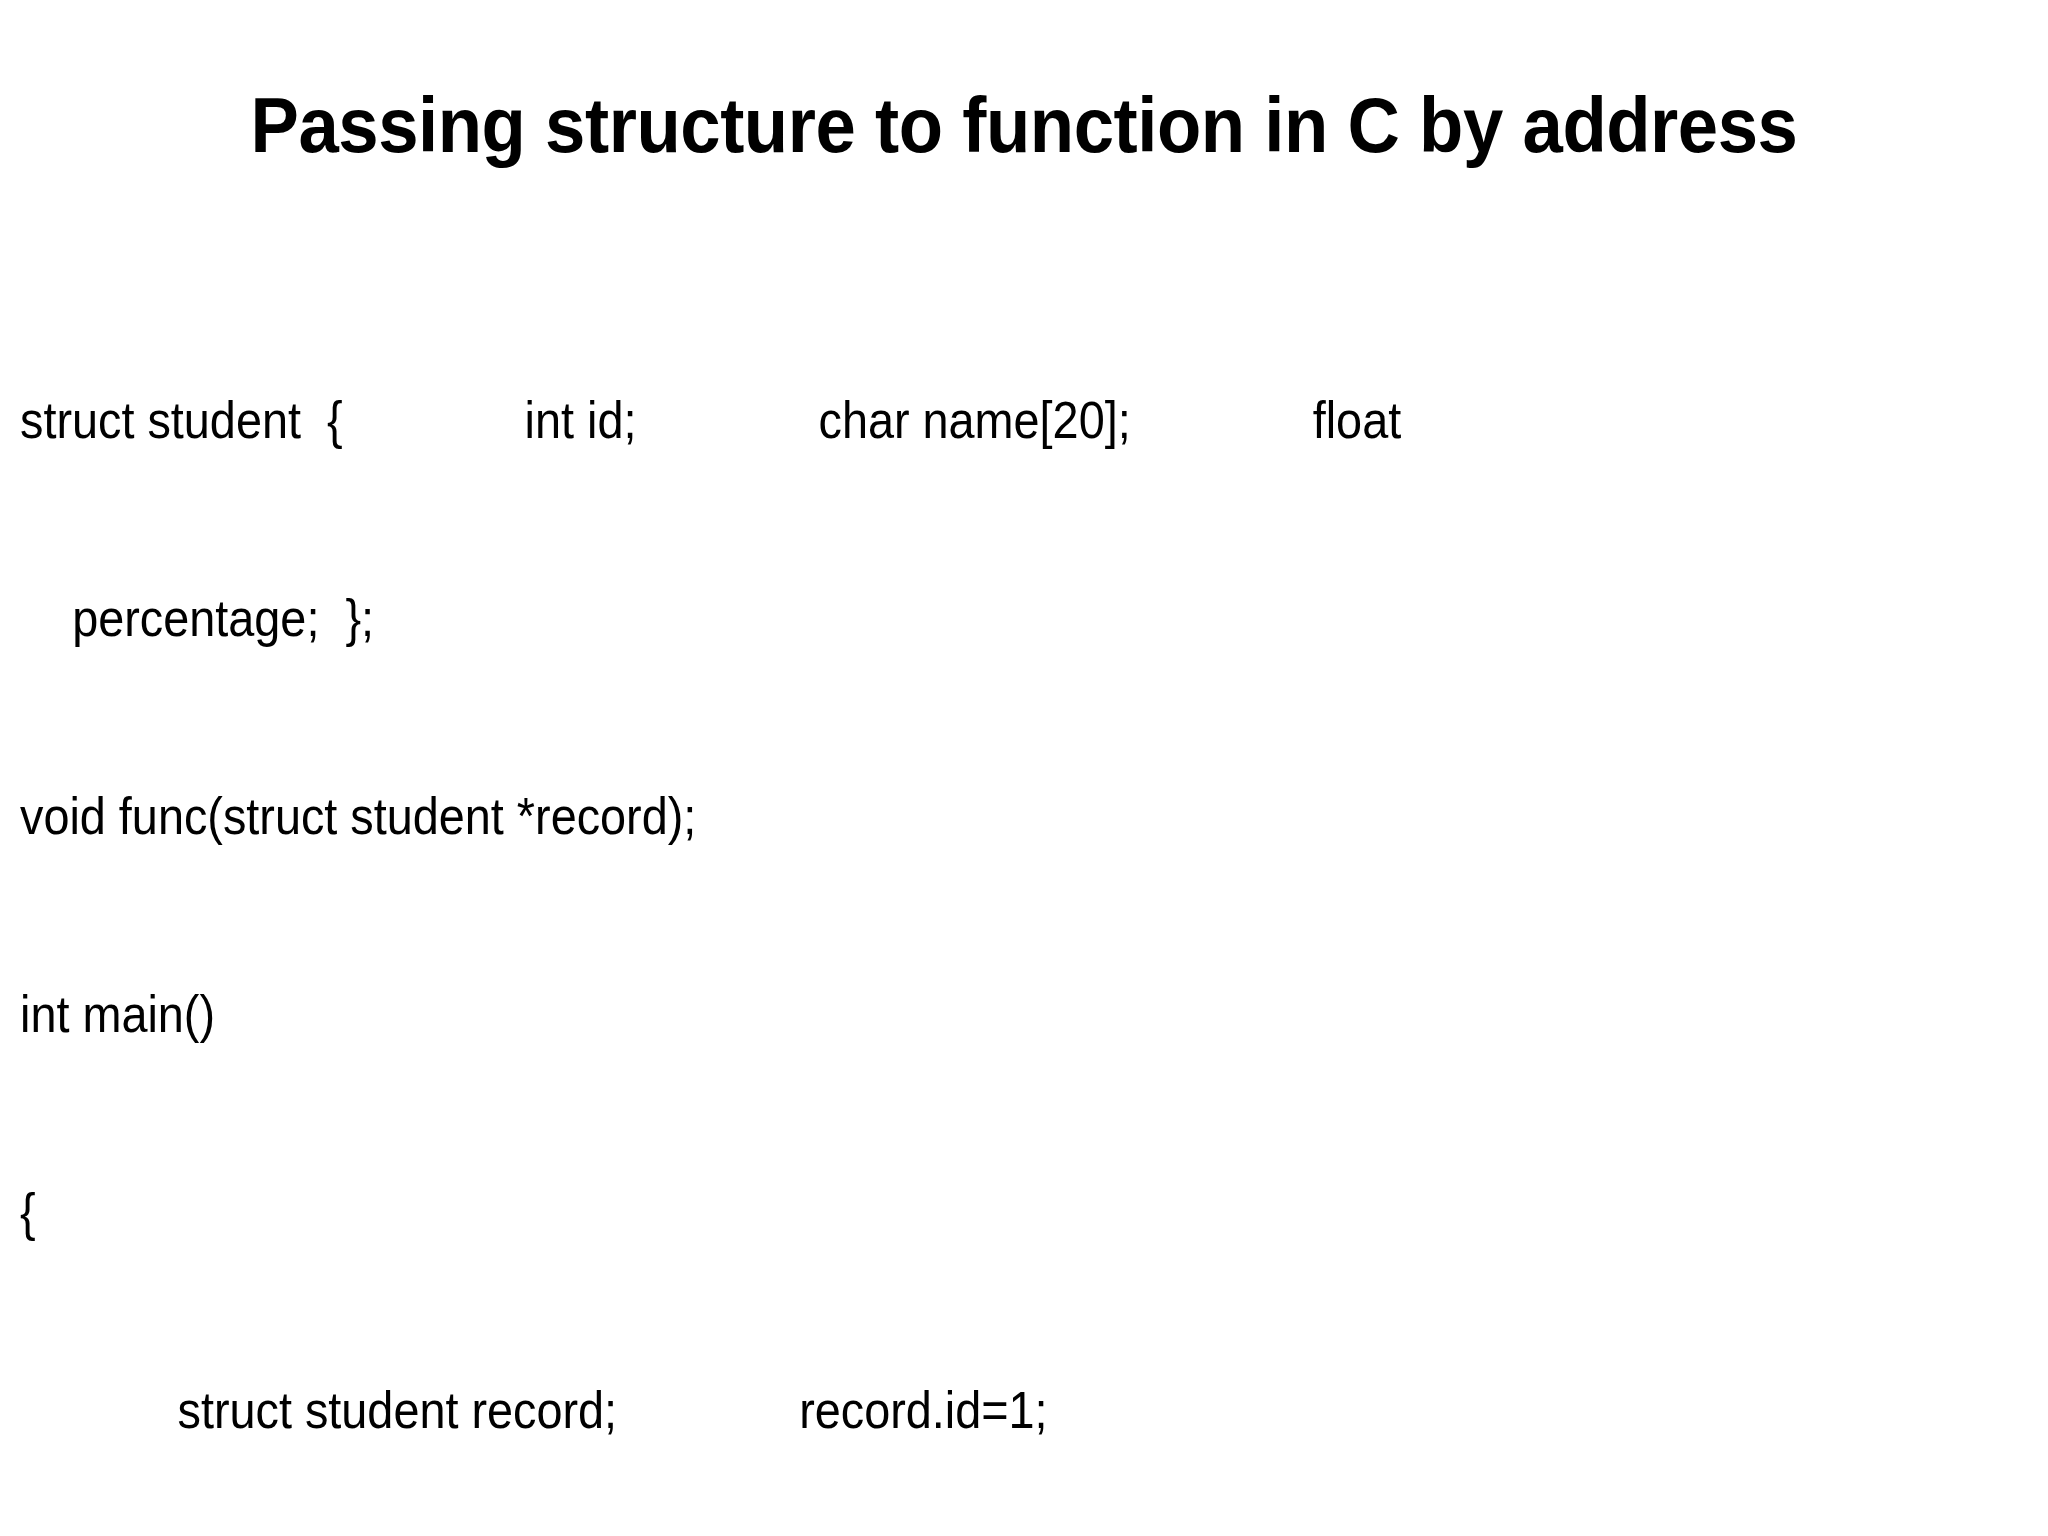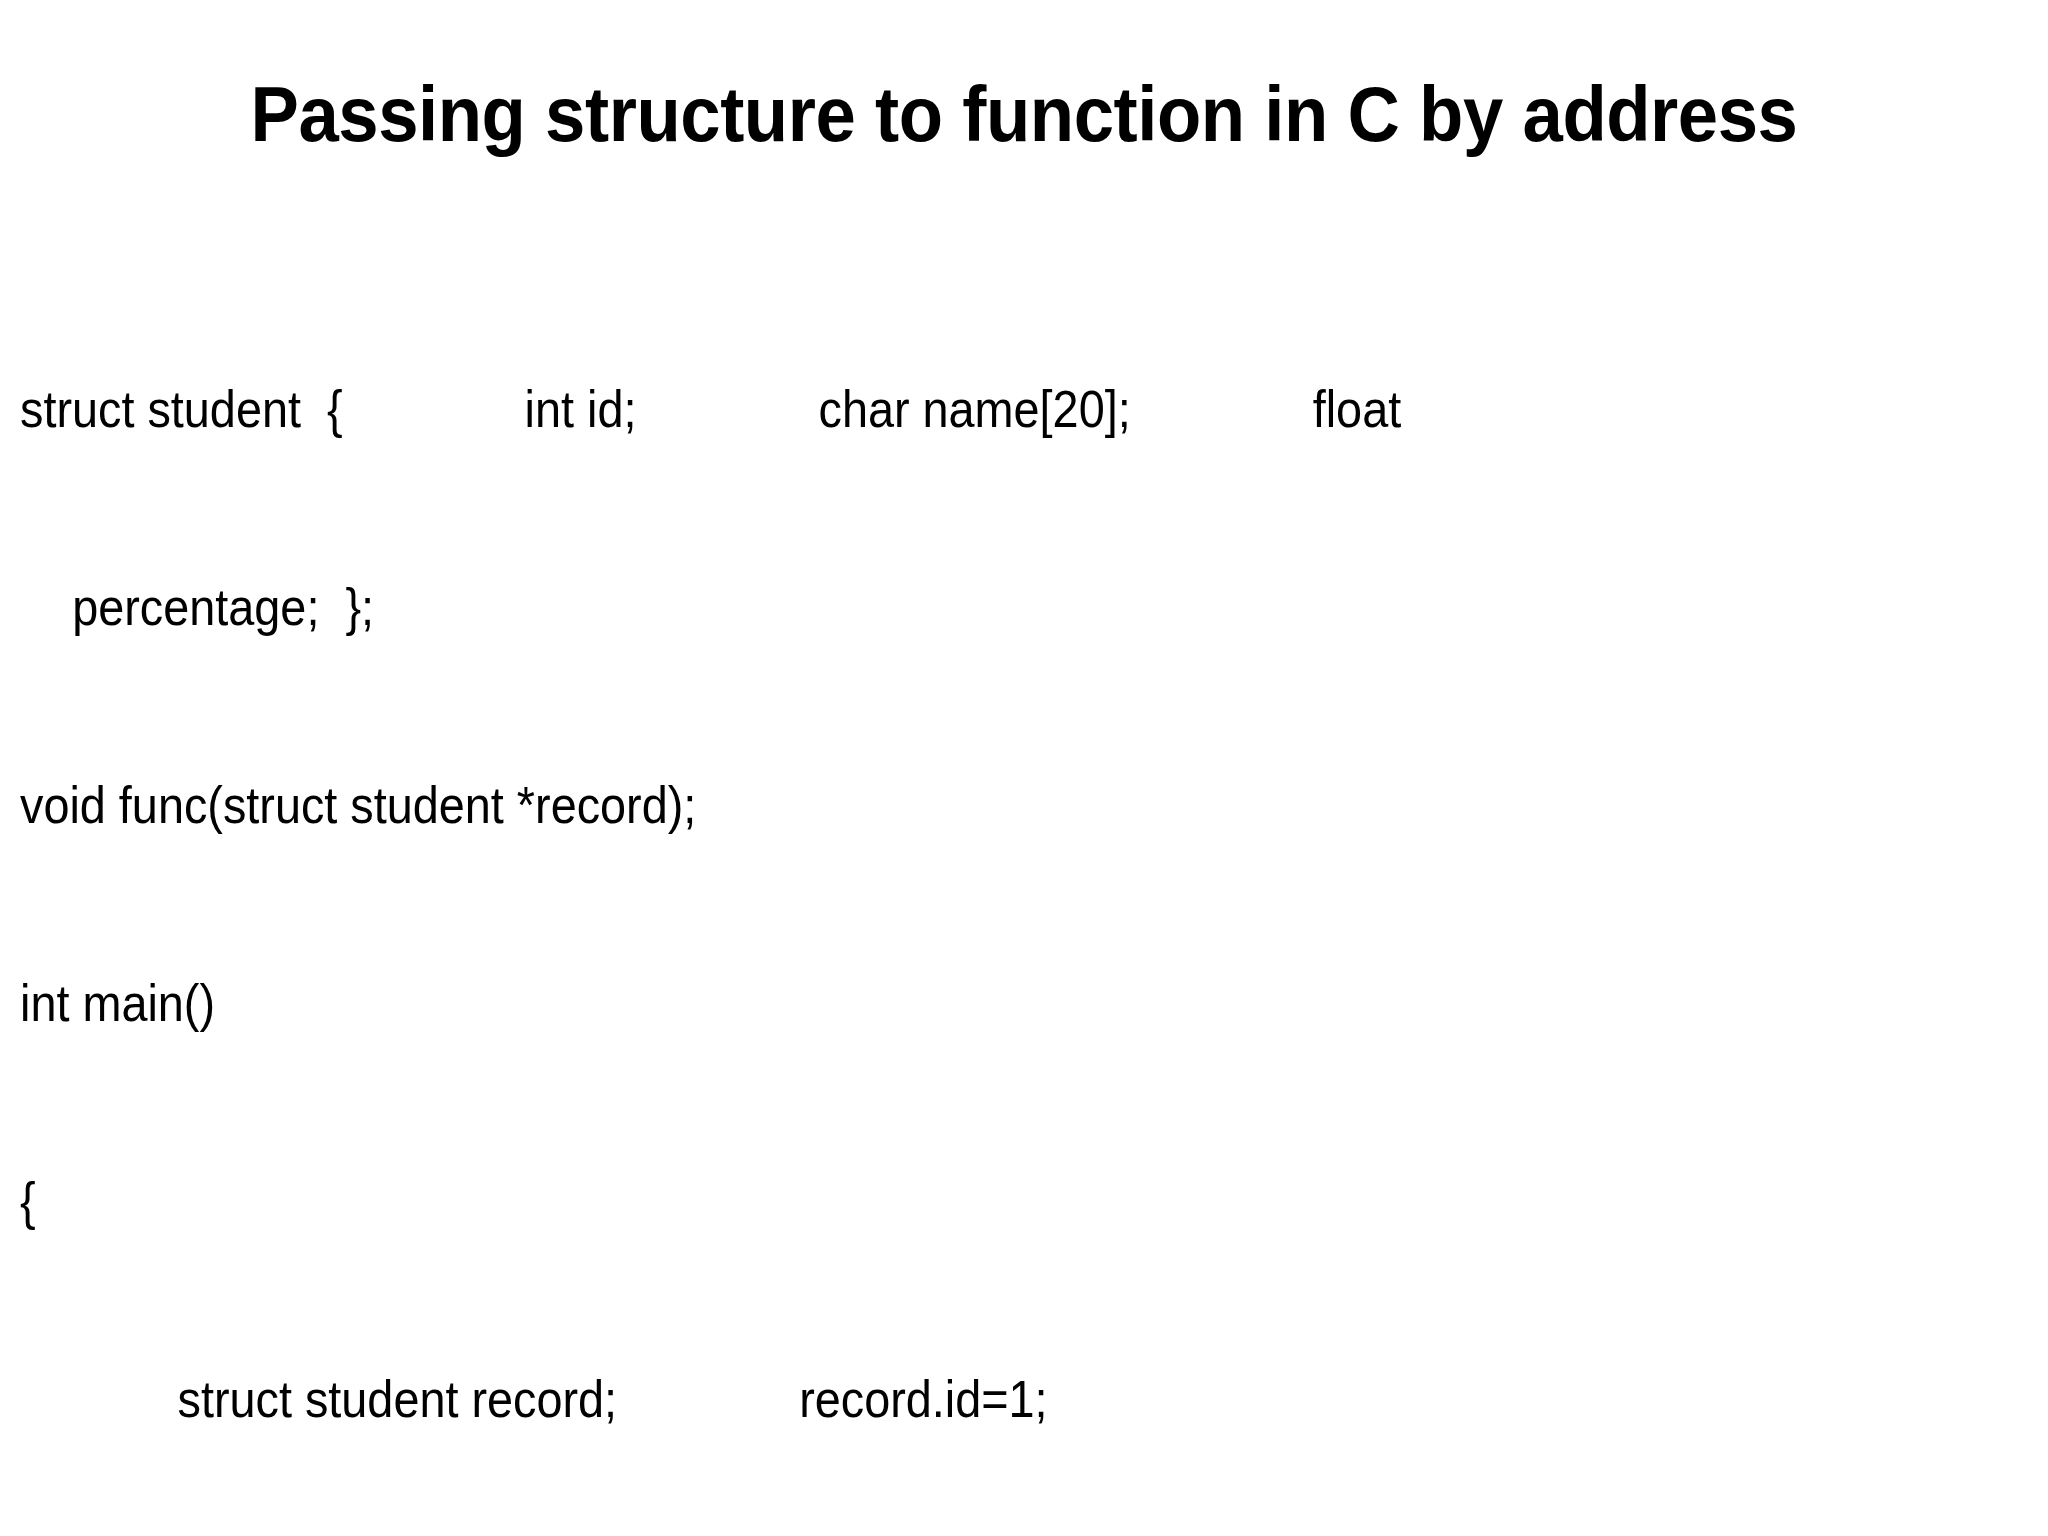--- a/index.html
+++ b/index.html
@@ -15,20 +15,21 @@
     color: #000000;
     -webkit-font-smoothing: antialiased;
   }
 
   .slide {
     position: relative;
     width: 2048px;
     height: 1312px;
     background: #ffffff;
     box-sizing: border-box;
+    margin-top: 11px;
   }
 
   
   .slide-title {
     position: absolute;
     left: 0;
     top: 72px;
     width: 2048px;
     text-align: center;
     font-size: 78px;

